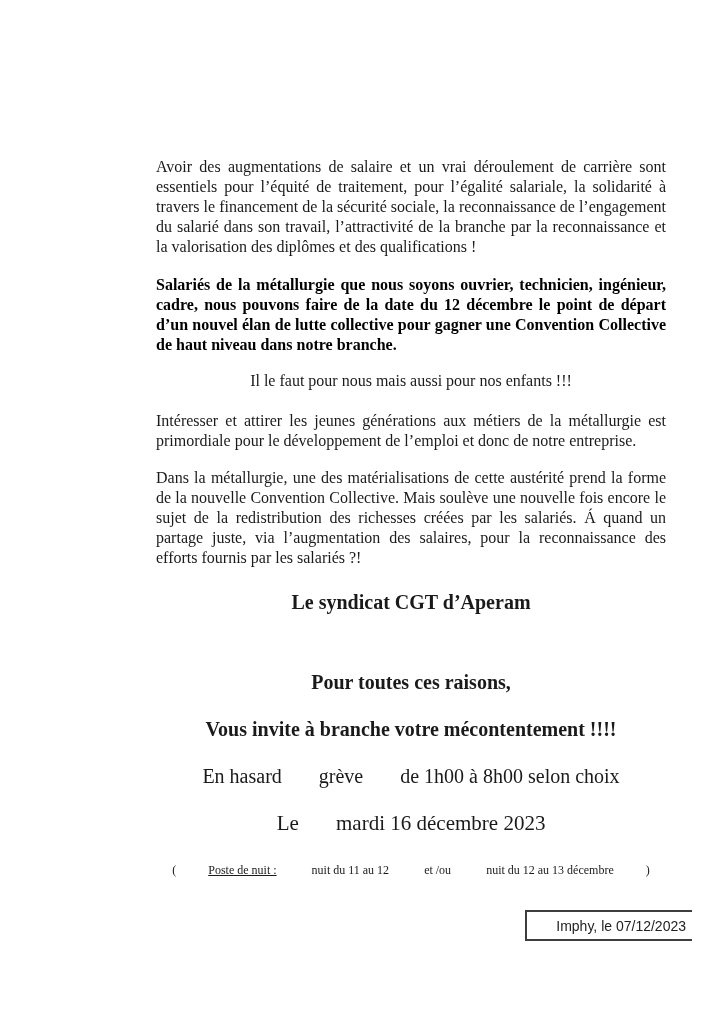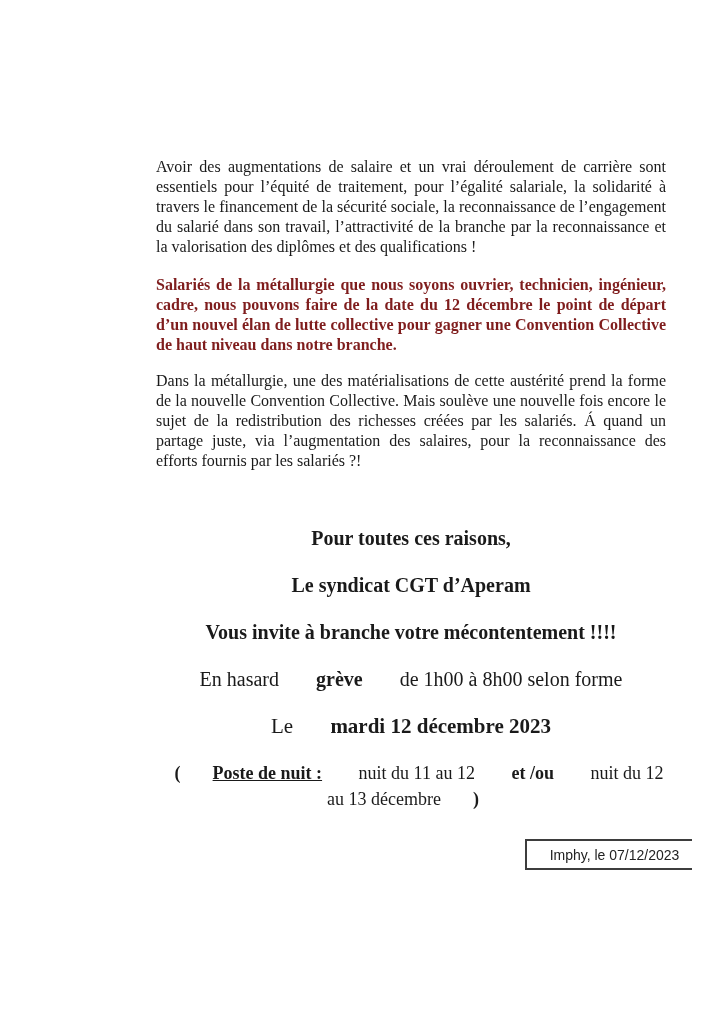--- a/index.html
+++ b/index.html
@@ -41,66 +41,68 @@
     margin-top: 21px;
     font-weight: normal;
   }
   .dateline {
     font-size: 21px;
     line-height: 27px;
     text-align: center;
     margin-top: 21px;
   }
   .nightline {
-    font-size: 18px;
+    font-size: 12px;
     line-height: 26px;
     text-align: center;
     margin-top: 20px;
     font-weight: normal;
   }
   .nightline .u { text-decoration: underline; }
-  b { font-weight: bold; }
+  b { font-weight: normal; }
   .datebox {
     margin-top: 27px;
     margin-left: auto;
     margin-right: -22px;
     width: 179px;
     height: 31px;
     border: 2px solid #3d3d3d;
     display: flex;
     align-items: center;
-    justify-content: center;
+    justify-content: flex-end;
     font-family: "Liberation Sans", sans-serif;
     font-size: 14px;
     color: #222222;
   }
 </style>
 </head>
 <body>
 
 <div class="page">
 
   <p class="body-par mb-intro">Avoir des augmentations de salaire et un vrai déroulement de carrière sont essentiels pour l’équité de traitement, pour l’égalité salariale, la solidarité à travers le financement de la sécurité sociale, la reconnaissance de l’engagement du salarié dans son travail, l’attractivité de la branche par la reconnaissance et la valorisation des diplômes et des qualifications !</p>
 
-  <p class="body-par red-par mb-red" style="color: #7f1d1d;">Salariés de la métallurgie que nous soyons ouvrier, technicien, ingénieur, cadre, nous pouvons faire de la date du 12 décembre le point de départ d’un nouvel élan de lutte collective pour gagner une Convention Collective de haut niveau dans notre branche.</p>
+  <p class="body-par red-par mb-red" style="color: #000000;">Salariés de la métallurgie que nous soyons ouvrier, technicien, ingénieur, cadre, nous pouvons faire de la date du 12 décembre le point de départ d’un nouvel élan de lutte collective pour gagner une Convention Collective de haut niveau dans notre branche.</p>
 
+  <p class="body-par center mb-children">Il le faut pour nous mais aussi pour nos enfants !!!</p>
 
+  <p class="body-par mb-youth">Intéresser et attirer les jeunes générations aux métiers de la métallurgie est primordiale pour le développement de l’emploi et donc de notre entreprise.</p>
 
 
   <p class="body-par">Dans la métallurgie, une des matérialisations de cette austérité prend la forme de la nouvelle Convention Collective. Mais soulève une nouvelle fois encore le sujet de la redistribution des richesses créées par les salariés. Á quand un partage juste, via l’augmentation des salaires, pour la reconnaissance des efforts fournis par les salariés ?!</p>
 
+  <p class="heading">Le syndicat CGT d’Aperam</p>
+
   <p class="heading first">Pour toutes ces raisons,</p>
-
-  <p class="heading">Le syndicat CGT d’Aperam</p>
 
   <p class="heading">Vous invite à branche votre mécontentement !!!!</p>
 
-  <p class="bigline"><span>En hasard </span><b>grève</b><span> de 1h00 à 8h00 selon forme</span></p>
+  <p class="bigline"><span>En hasard </span><b>grève</b><span> de 1h00 à 8h00 selon choix</span></p>
 
-  <p class="dateline"><span>Le </span><b>mardi 12 décembre 2023</b></p>
+  <p class="dateline"><span>Le </span><b>mardi 16 décembre 2023</b></p>
 
   <p class="nightline"><b>(</b><b class="u">Poste de nuit :</b><span> nuit du 11 au 12 </span><b>et /ou</b><span> nuit du 12 au 13 décembre</span><b>)</b></p>
 
   <div class="datebox">
     <span>Imphy, le 07/12/2023</span>
   </div>
 
 </div>
 
 </body></html>

